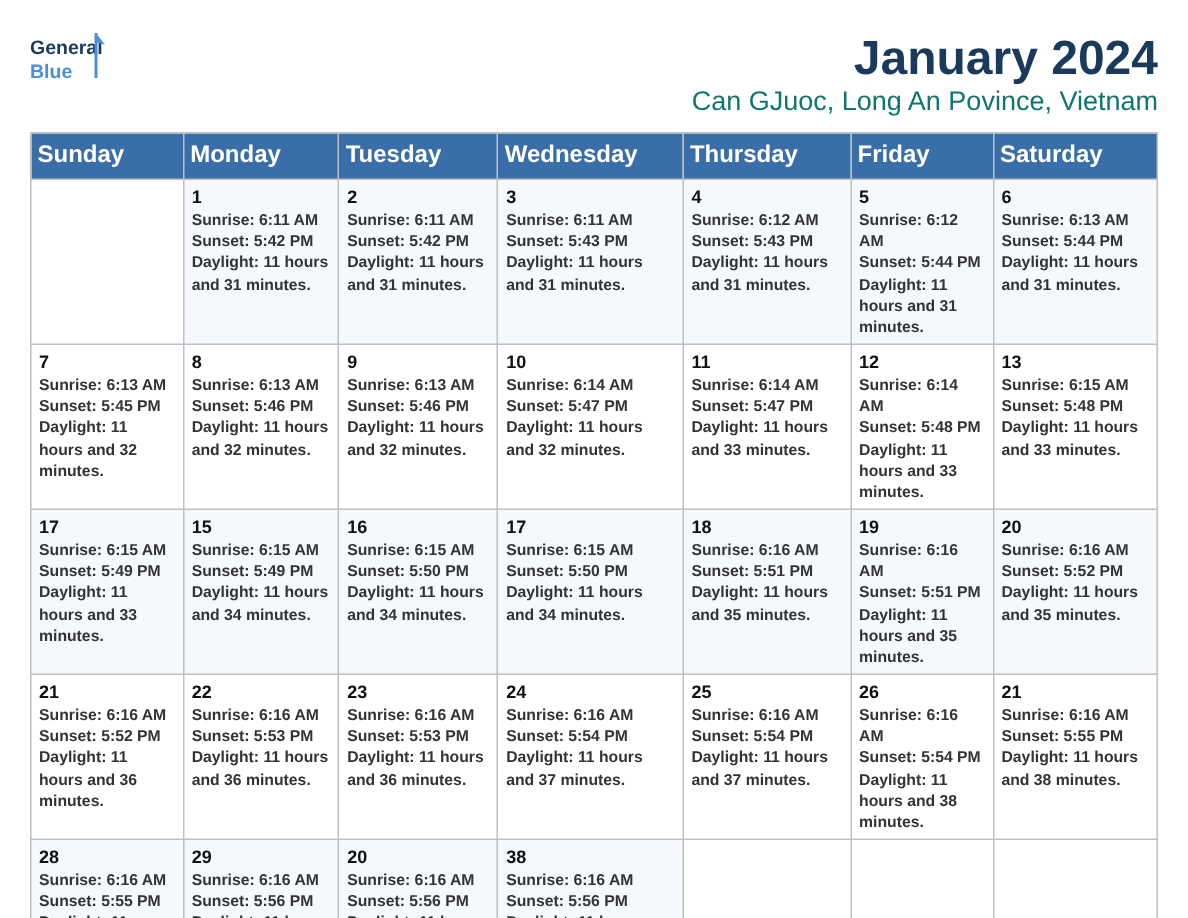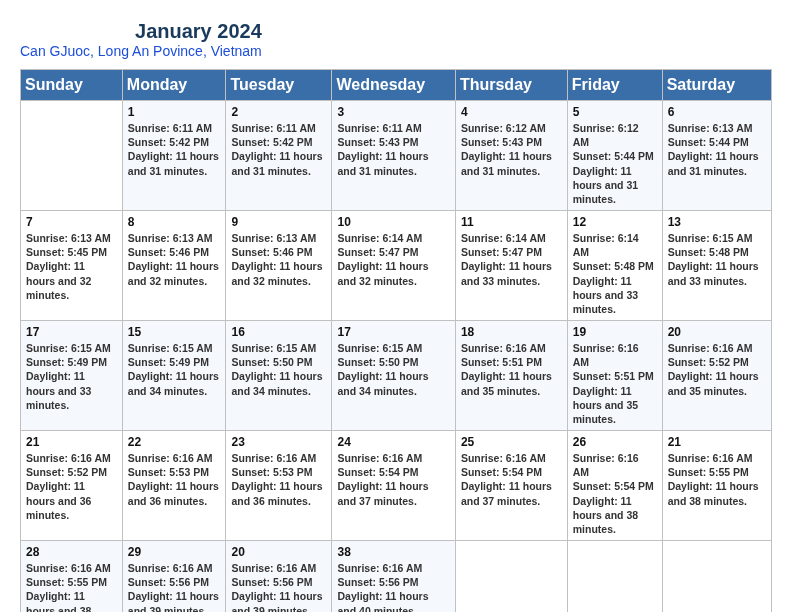--- a/index.html
+++ b/index.html
@@ -18,27 +18,27 @@
     }
     .logo {
       display: flex;
       align-items: center;
       gap: 4px;
     }
     .title-block {
       text-align: right;
     }
     .month-title {
-      font-size: 20px;
+      font-size: 32px;
       font-weight: bold;
       color: #1a3a5c;
     }
     .location {
-      font-size: 14px;
-      color: #1d4ed8;
+      font-size: 18px;
+      color: #0f766e;
     }
     table {
       width: 100%;
       border-collapse: collapse;
       font-size: 11px;
     }
     thead tr th {
       background-color: #3a6ea8;
       color: #fff;
       padding: 6px 4px;
@@ -70,20 +70,28 @@
       font-weight: bold;
     }
     .empty-cell {
       background: #fff !important;
     }
   </style>
 </head>
 <body>
 
 <div class="header">
+  <div class="logo">
+  <svg width="50" height="45" viewBox="0 0 50 45">
+    <text x="0" y="16" font-size="13" font-weight="bold" font-family="Arial" fill="#1a3a5c">General</text>
+    <text x="0" y="32" font-size="13" font-weight="bold" font-family="Arial" fill="#4a90d9">Blue</text>
+    <polygon points="44,2 50,10 44,8" fill="#4a90d9"></polygon>
+    <line x1="44" y1="2" x2="44" y2="32" stroke="#4a90d9" stroke-width="2"></line>
+  </svg>
+</div>
   <div class="title-block">
     <div class="month-title">January 2024</div>
     <div class="location">Can GJuoc, Long An Povince, Vietnam</div>
   </div>
 </div>
 
 <table>
   <thead>
     <tr>
     <th>Sunday</th>

